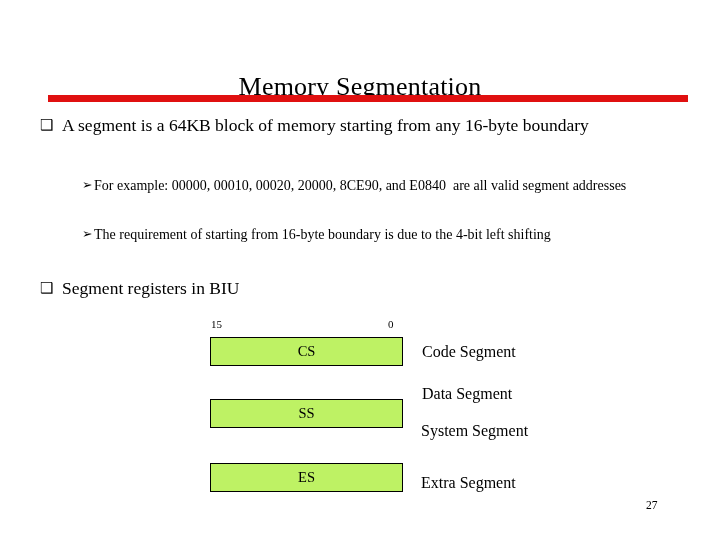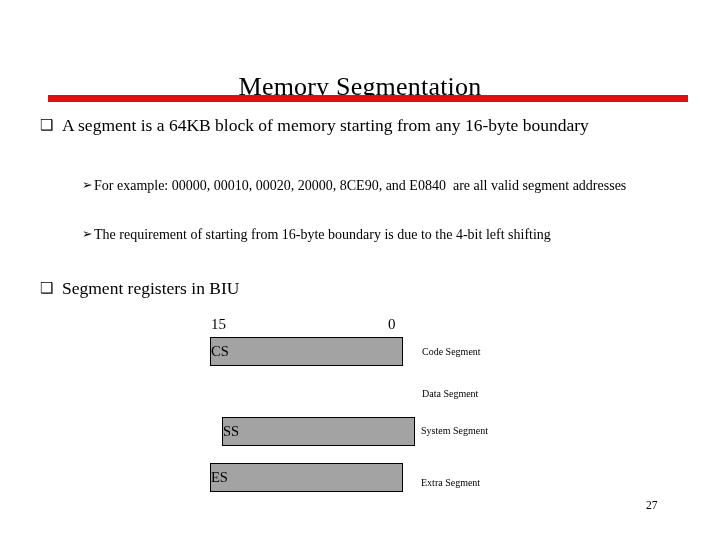--- a/index.html
+++ b/index.html
@@ -102,49 +102,49 @@
   }
   #sub-requirement {
     left: 82px;
     top: 224px;
     width: 560px;
   }
 
   
   .bitlabel {
     position: absolute;
-    font-size: 15px;
+    font-size: 11px;
     line-height: 14px;
   }
   #bit-msb { left: 211px; top: 317px; }
   #bit-lsb { left: 388px; top: 317px; }
 
   
   .reg-box {
     position: absolute;
     left: 210px;
     width: 193px;
     height: 29px;
     border: 1px solid #000000;
     box-sizing: border-box;
-    text-align: left;
+    text-align: center;
     font-size: 14.5px;
     line-height: 27px;
-    background: #a3a3a3;
+    background: #bef264;
   }
   #reg-cs { top: 337px; }
   #reg-ds { top: 379px; }
-  #reg-ss { top: 417px; margin-left: 12px; }
+  #reg-ss { top: 399px; }
   #reg-es { top: 463px; }
 
   
   .reg-label {
     position: absolute;
     left: 422px;
-    font-size: 10px;
+    font-size: 16px;
     line-height: 18px;
     white-space: nowrap;
     text-align: right;
   }
   #label-cs { top: 343px; }
   #label-ds { top: 385px; }
   #label-ss { top: 422px; left: 421px; }
   #label-es { top: 474px; left: 421px; }
 
   

